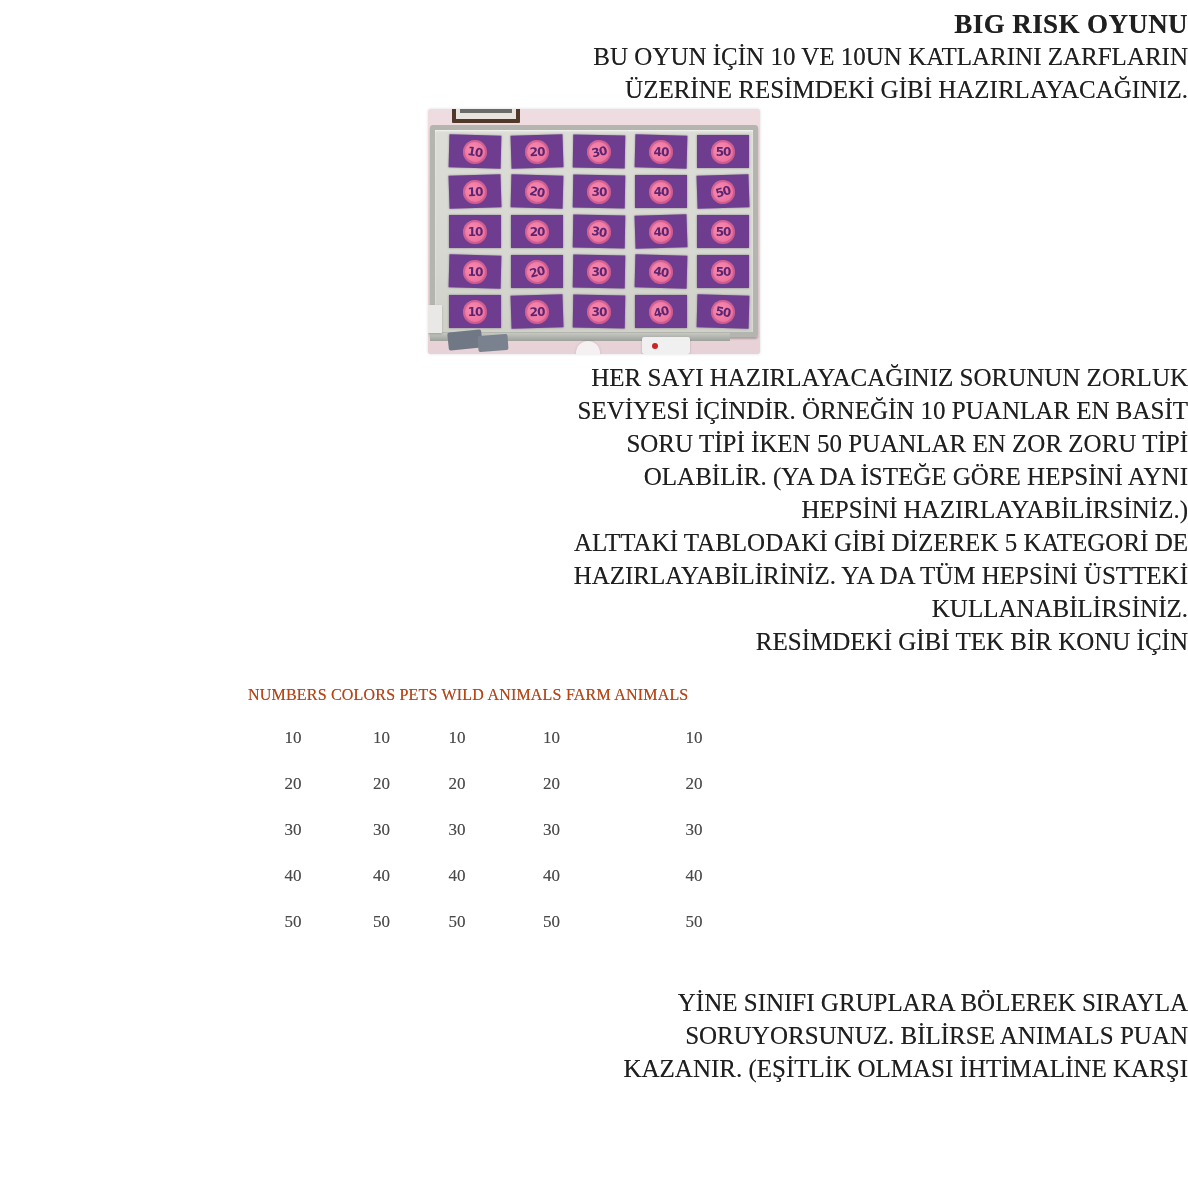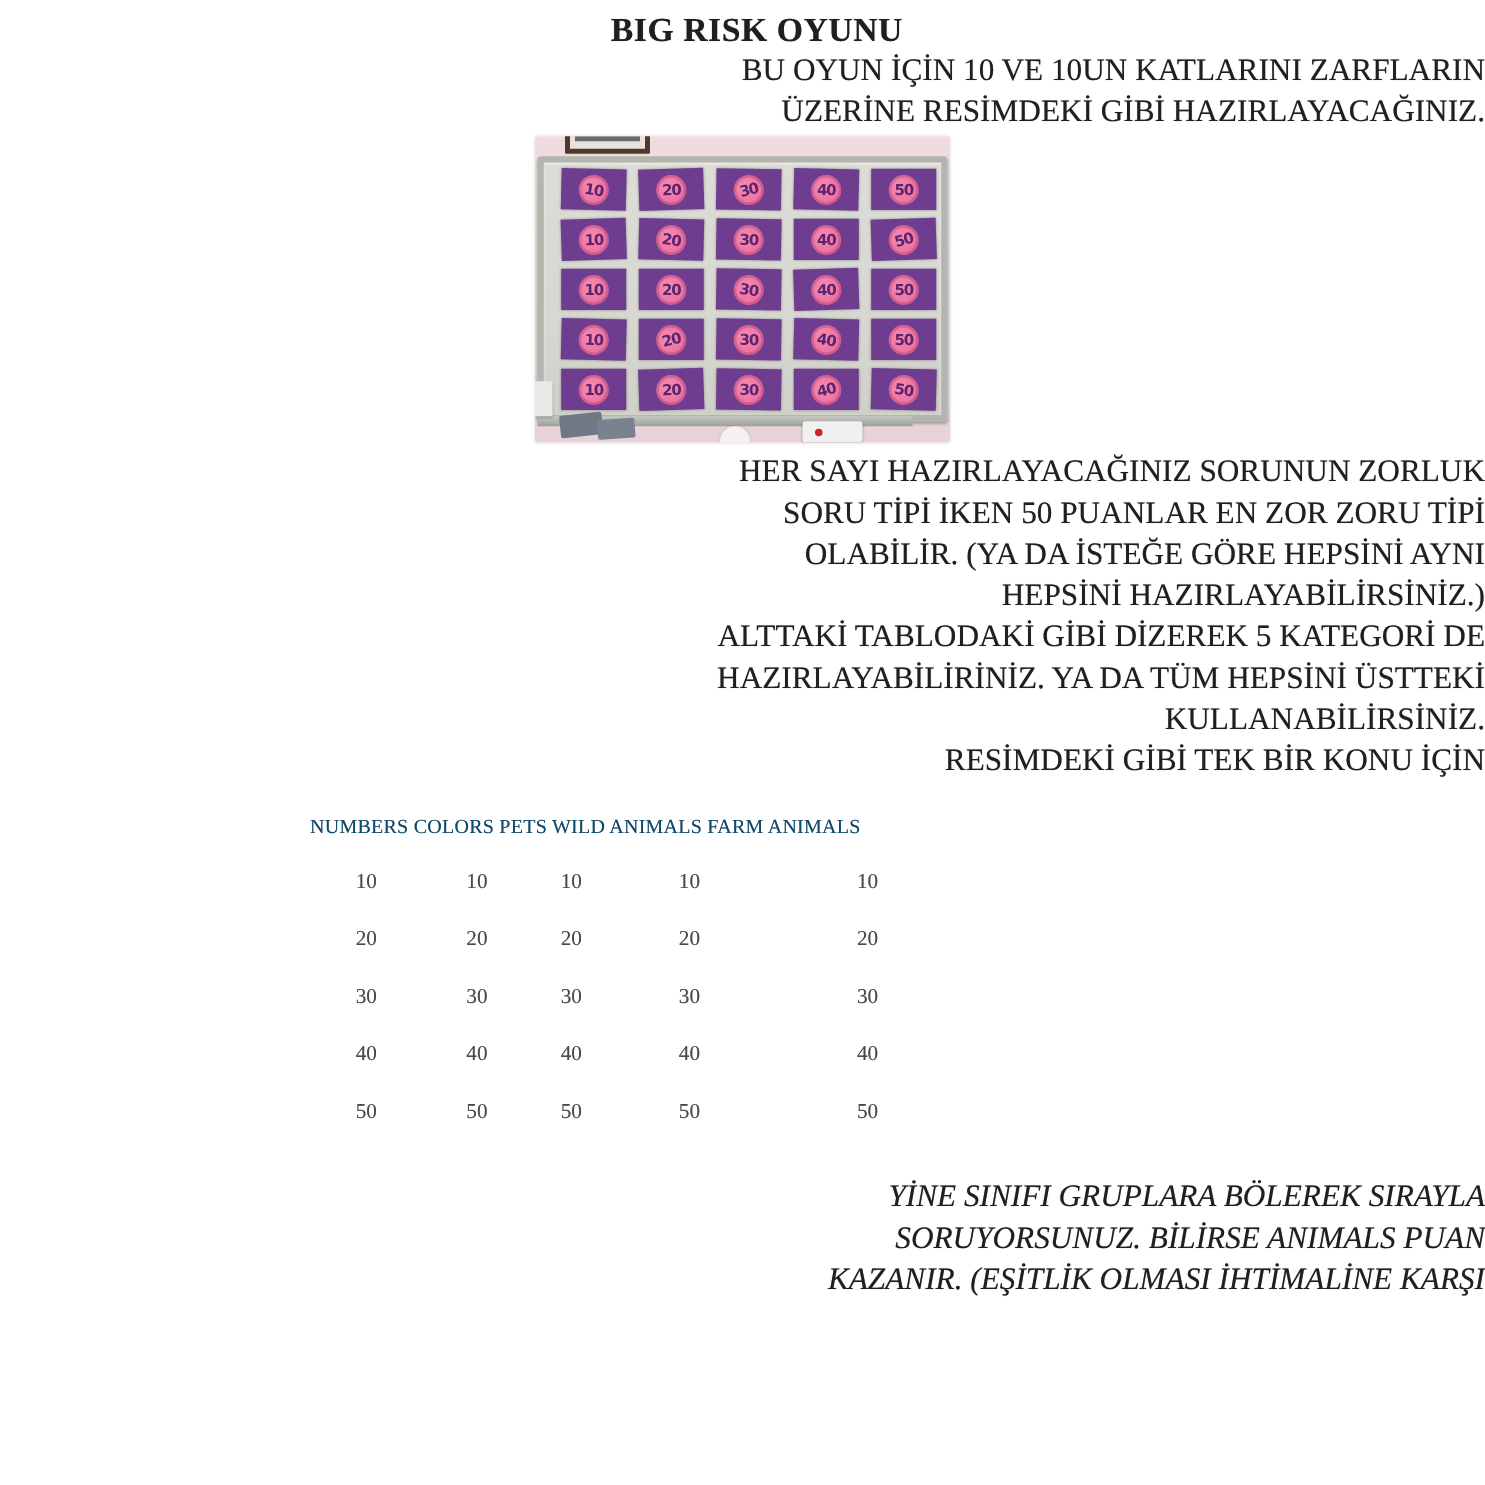--- a/index.html
+++ b/index.html
@@ -22,21 +22,21 @@
   }
   .page{
     width:1188px;height:1188px;
     background:var(--bg);
     margin:0 auto;
     position:relative;
     overflow:hidden;
   }
   .page-title{
     margin:0;padding-top:9px;
-    text-align:center;
+    text-align:right;
     font-size:27px;font-weight:bold;
     letter-spacing:0.4px;
     text-shadow:0 0 0.6px rgba(20,20,20,.6);
     padding-left:23px;
   }
   .para{
     text-align:right;
     font-size:25px;
     line-height:33px;
     text-shadow:0 0 0.6px rgba(20,20,20,.55);
@@ -122,38 +122,38 @@
     background:#eae8e7;box-shadow:0 1px 2px rgba(0,0,0,.2);
   }
   
   .score-table{
     margin:28px 0 0 248px;
     width:540px;
   }
   .table-header{
     font-size:16px;
     letter-spacing:0.2px;
-    color:#0c4a6e;
+    color:#c2410c;
     text-shadow:0 0 0.5px rgba(40,40,40,.5);
     white-space:nowrap;
   }
   .table-rows{
     margin-top:23px;
     display:grid;
     grid-template-columns:90px 87px 64px 125px 160px;
     row-gap:24px;
   }
   .cell{
     text-align:center;
     font-size:17px;
     line-height:22px;
     color:var(--table-text);
     text-shadow:0 0 0.5px rgba(60,60,60,.45);
   }
-  .closing{margin-top:41px;font-style:italic;}
+  .closing{margin-top:53px;}
 </style>
 </head>
 <body>
 
 <div class="page">
 
   <h1 class="page-title">BIG RISK OYUNU</h1>
 
   <div class="para">
       <div class="line">BU OYUN İÇİN 10 VE 10UN KATLARINI ZARFLARIN</div>
@@ -246,20 +246,21 @@
     <div class="eraser e2"></div>
     <div class="round-obj"></div>
     <div class="outlet">
       <span class="dot"></span>
     </div>
     <div class="switch"></div>
   </div>
 
   <div class="para">
       <div class="line">HER SAYI HAZIRLAYACAĞINIZ SORUNUN ZORLUK</div>
+      <div class="line">SEVİYESİ İÇİNDİR. ÖRNEĞİN 10 PUANLAR EN BASİT</div>
       <div class="line">SORU TİPİ İKEN 50 PUANLAR EN ZOR ZORU TİPİ</div>
       <div class="line">OLABİLİR. (YA DA İSTEĞE GÖRE HEPSİNİ AYNI</div>
       <div class="line">HEPSİNİ HAZIRLAYABİLİRSİNİZ.)</div>
       <div class="line">ALTTAKİ TABLODAKİ GİBİ DİZEREK 5 KATEGORİ DE</div>
       <div class="line">HAZIRLAYABİLİRİNİZ. YA DA TÜM HEPSİNİ ÜSTTEKİ</div>
       <div class="line">KULLANABİLİRSİNİZ.</div>
       <div class="line">RESİMDEKİ GİBİ TEK BİR KONU İÇİN</div>
     </div>
 
   <div class="score-table">

